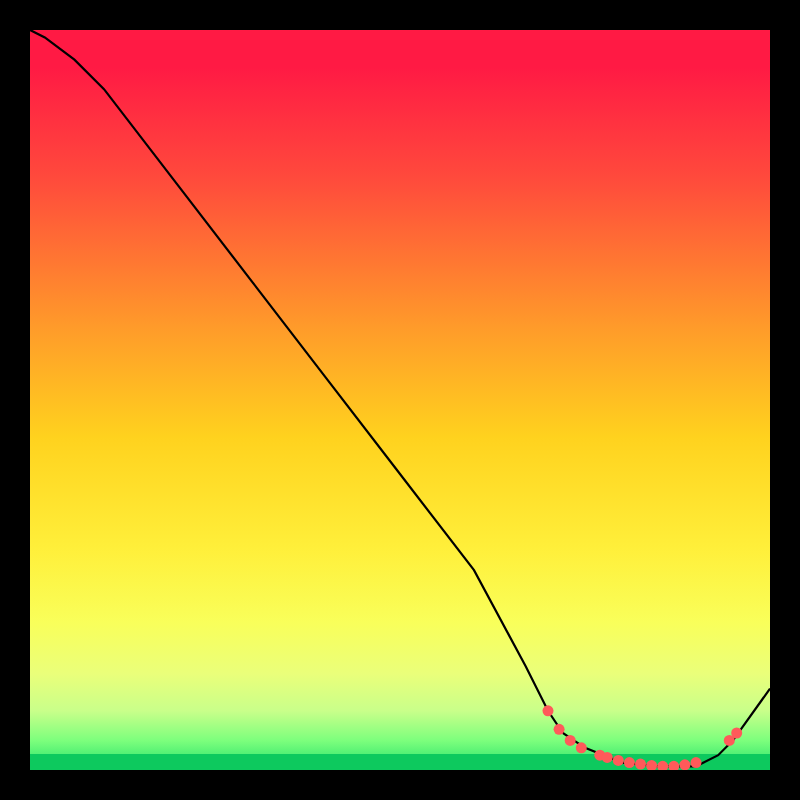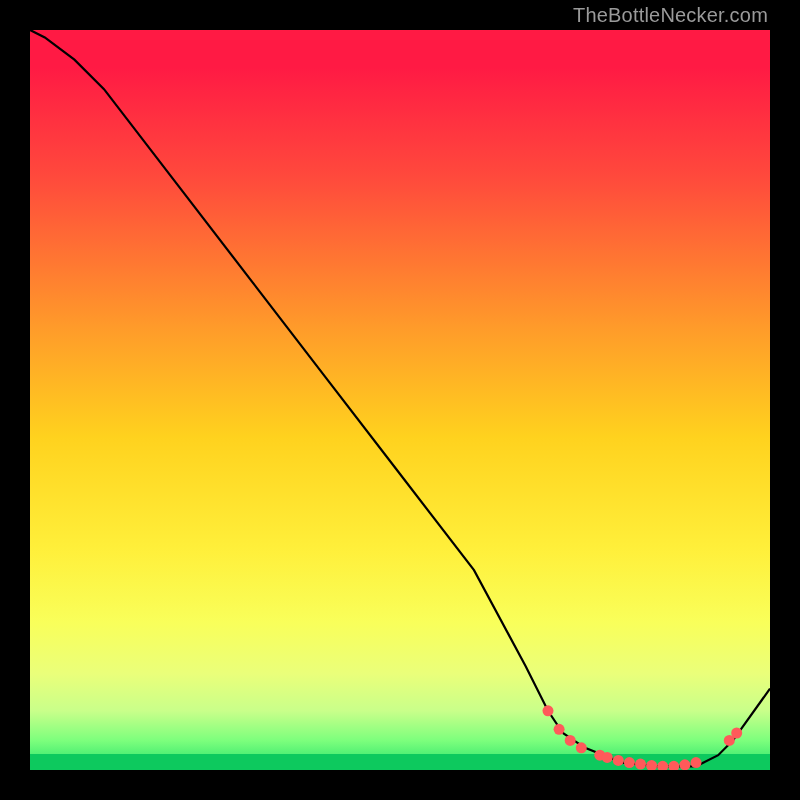--- a/index.html
+++ b/index.html
@@ -68,21 +68,20 @@
   }
   .marker {
     fill: #ff5a5a;
     stroke: none;
   }
 </style>
 </head>
 <body>
 
 <div class="frame">
-  <div class="attribution">TheBottleNecker.com</div>
 
   <div class="plot-area">
     <div class="bottom-green"></div>
 
     <svg class="curve" viewBox="0 0 740 740" preserveAspectRatio="none">
       <path class="curve-path" d="M0.0 0.0 L14.8 7.4 L44.4 29.6 L74.0 59.2 L148.0 155.4 L222.0 251.6 L296.0 347.8 L370.0 444.0 L444.0 540.2 L495.8 636.4 L518.0 680.8 L532.8 703.0 L555.0 717.8 L592.0 732.6 L629.0 736.3 L666.0 736.3 L688.2 725.2 L703.0 710.4 L740.0 658.6"></path>
       <g id="markers-group">
           <circle cx="518.0" cy="680.8" r="5.5" class="marker"></circle>
           <circle cx="529.1" cy="699.3" r="5.5" class="marker"></circle>
           <circle cx="540.2" cy="710.4" r="5.5" class="marker"></circle>

